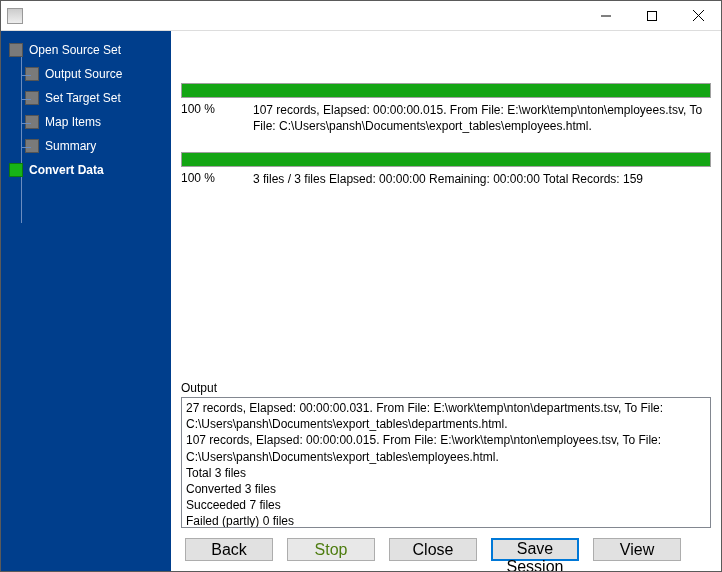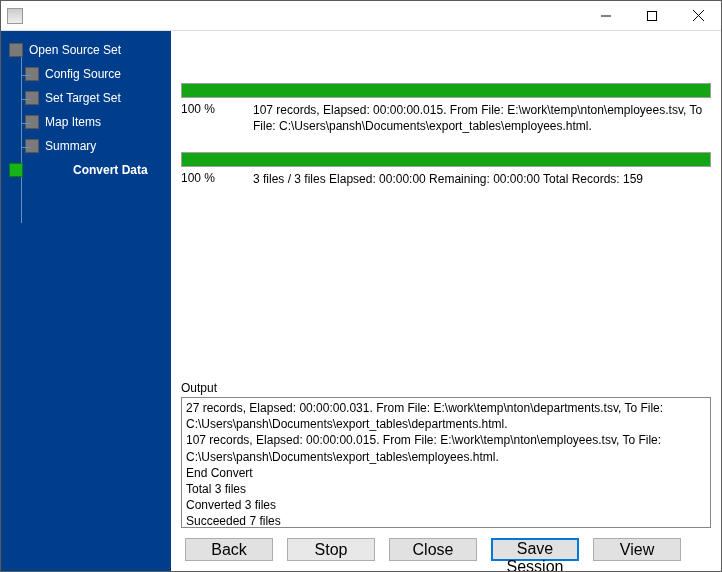--- a/index.html
+++ b/index.html
@@ -144,21 +144,21 @@
     width: 88px;
     height: 23px;
     border: 1px solid #adadad;
     background: #e1e1e1;
     font-family: inherit;
     font-size: 16px;
     cursor: pointer;
     padding: 0;
   }
   .btn:disabled {
-    color: #000000;
+    color: #4d7c0f;
     background: #e8e8e8;
     cursor: default;
   }
   .btn.primary {
     border: 2px solid #0078d7;
     background: #e1e1e1;
     width: 88px;
   }
 </style>
 </head>
@@ -190,38 +190,38 @@
   <div class="sidebar">
     <div class="tree-line"></div>
 
     <div class="nav-item root">
       <div class="nav-box"></div>
       <span class="nav-label">Open Source Set</span>
     </div>
     <div class="nav-item child">
       <div class="hconn"></div>
       <div class="nav-box"></div>
-      <span class="nav-label">Config Source</span>
+      <span class="nav-label">Output Source</span>
     </div>
     <div class="nav-item child">
       <div class="hconn"></div>
       <div class="nav-box"></div>
       <span class="nav-label">Set Target Set</span>
     </div>
     <div class="nav-item child">
       <div class="hconn"></div>
       <div class="nav-box"></div>
       <span class="nav-label">Map Items</span>
     </div>
     <div class="nav-item child">
       <div class="hconn"></div>
       <div class="nav-box"></div>
       <span class="nav-label">Summary</span>
     </div>
-    <div class="nav-item root active" style="margin-top:4px;gap:44px;">
+    <div class="nav-item root active" style="margin-top:4px;">
       <div class="nav-box active"></div>
       <span class="nav-label">Convert Data</span>
     </div>
   </div>
 
   <div class="main">
     <div class="progress-section">
       <div class="pbar"></div>
       <div class="prow">
         <div class="pct">100 %</div>
@@ -232,21 +232,20 @@
       <div class="prow">
         <div class="pct">100 %</div>
         <div class="ptext">3 files / 3 files    Elapsed: 00:00:00    Remaining: 00:00:00    Total Records: 159</div>
       </div>
     </div>
 
     <div class="output-label">Output</div>
     <div class="output-box" id="output-box">
         <div>27 records,    Elapsed: 00:00:00.031.    From File: E:\work\temp\nton\departments.tsv,    To File: C:\Users\pansh\Documents\export_tables\departments.html.</div>
         <div>107 records,    Elapsed: 00:00:00.015.    From File: E:\work\temp\nton\employees.tsv,    To File: C:\Users\pansh\Documents\export_tables\employees.html.</div>
-        <div>End Convert</div>
         <div>Total 3 files</div>
         <div>Converted 3 files</div>
         <div>Succeeded 7 files</div>
         <div>Failed (partly) 0 files</div>
       </div>
 
     <div class="button-row">
       <button class="btn">Back</button>
       <button class="btn" disabled="">Stop</button>
       <button class="btn">Close</button>

